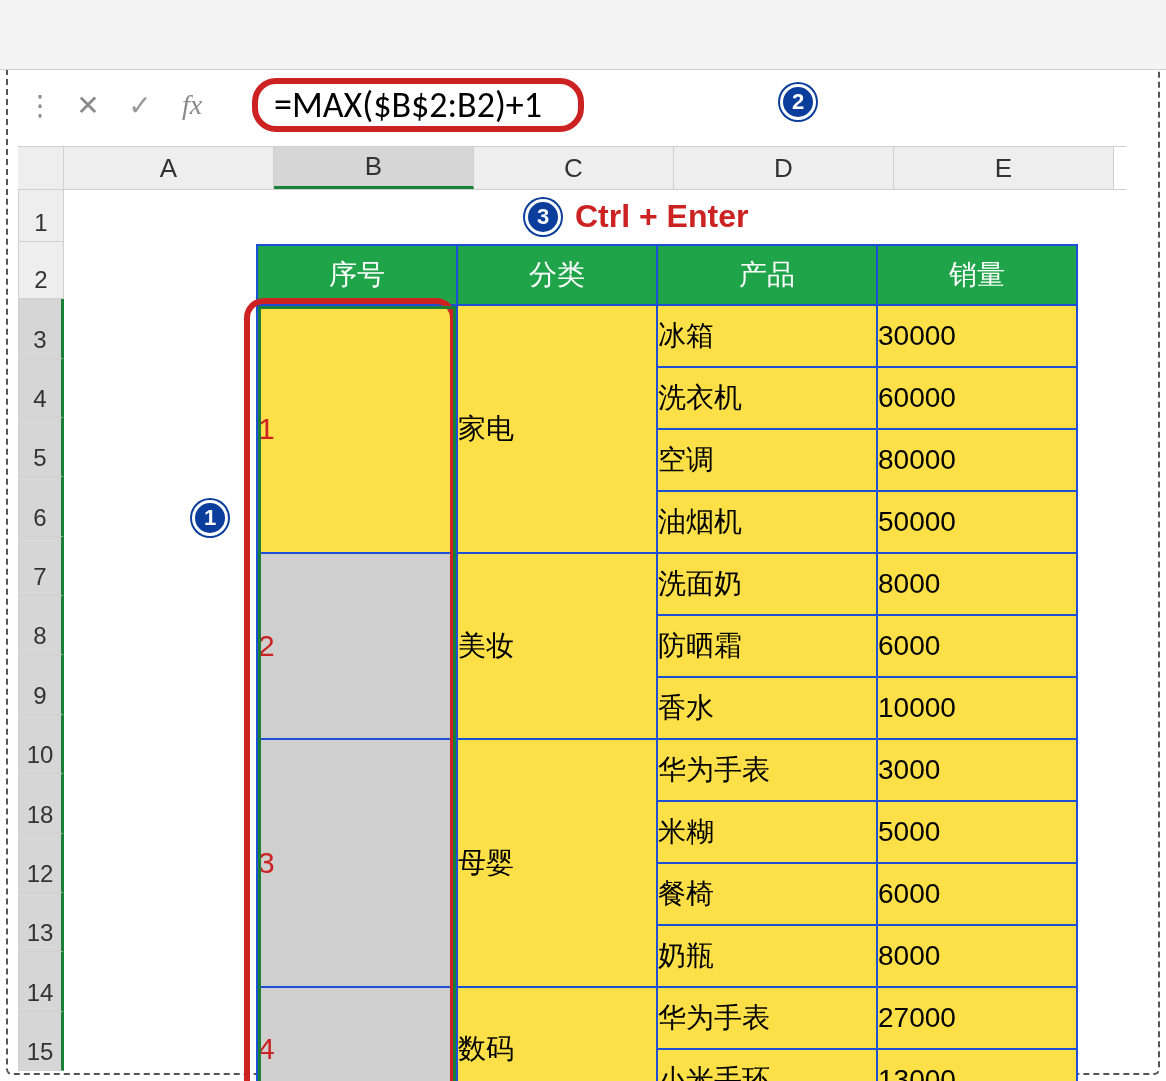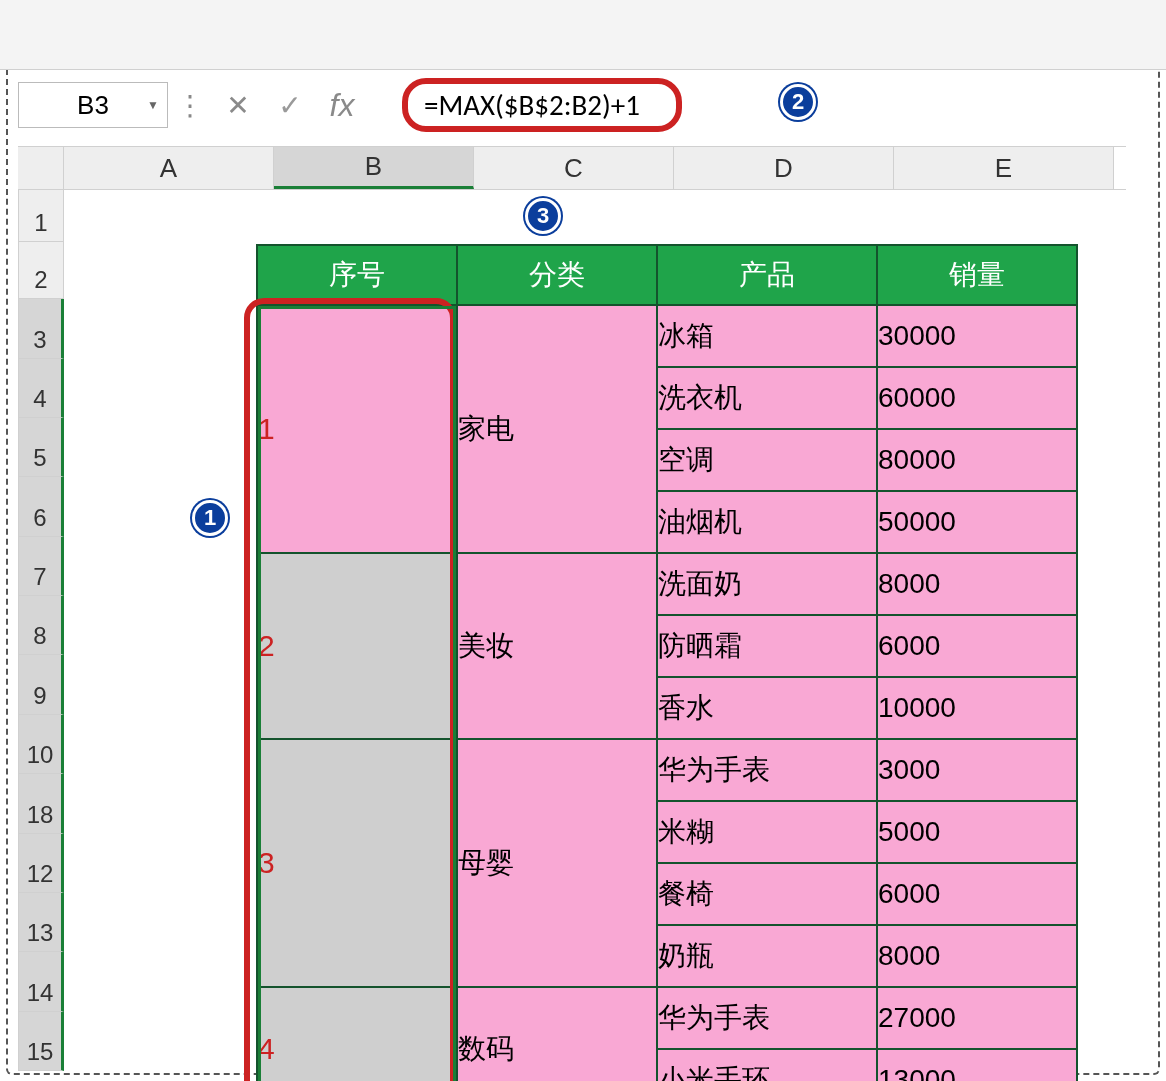--- a/index.html
+++ b/index.html
@@ -42,27 +42,27 @@
     font-size: 12px; color: #666;
   }
   .fb-colon { font-size: 28px; color:#888; padding:0 8px;}
   .fb-btn {
     width: 52px; height: 46px;
     display: flex; align-items: center; justify-content: center;
     color: #8a8a8a; font-size: 28px;
   }
   .fb-btn.cancel::before { content: "✕"; }
   .fb-btn.enter::before  { content: "✓"; color:#9a9a9a; }
-  .fb-fx { font-style: italic; font-family: Liberation Sans, sans-serif; font-size:32px;}
+  .fb-fx { font-style: italic; font-family: Liberation Serif, serif; font-size:28px;}
   .formula-pill {
     margin-left: 34px;
     padding: 2px 36px 2px 16px;
     border: 6px solid #c22;
     border-radius: 24px;
-    font-size: 29px;
+    font-size: 36px;
     font-family: Calibri, Arial, sans-serif;
     background: #fff;
     display:flex; align-items:center; height:54px;
   }
   
   .ribbon-shade {
     position: absolute; top:0; left:0; right:0; height:70px;
     background: #f4f4f4;
     border-bottom:1px solid #d0d0d0;
   }
@@ -109,28 +109,28 @@
     font-size:22px; font-weight:700; border:3px solid #fff;
     box-shadow:0 0 0 2px #0b3e9c;
   }
   .badge.abs { position:absolute; }
   
   .tbl {
     position:absolute; top:244px; left:256px;
     border-collapse:collapse;
   }
   .tbl th, .tbl td {
-    border:2px solid #14532d;
+    border:2px solid #1d4ed8;
     font-size:28px;
     padding: 0;
   }
   .tbl th {
     background:#1fa44a; color:#fff; font-weight:400; height:60px;
   }
-  .tbl td { height:62px; background:#f9a8d4; }
+  .tbl td { height:62px; background:#fde047; }
   .tbl td.seq { color:#c22; font-size:30px; }
   .tbl td.shade { background:#cfcfcf; }
   .colB { width:200px; } .colC{width:200px;} .colD{width:220px;} .colE{width:200px;}
   
   .redbox {
     position:absolute;
     border:6px solid #c22; border-radius:20px;
     pointer-events:none;
   }
   
@@ -140,24 +140,20 @@
     pointer-events:none;
   }
 </style>
 </head>
 <body>
 
 <div class="frame"></div>
 <div class="ribbon-shade"></div>
 
 <div class="fbar-row">
-  <div class="namebox">
-    <span>B3</span>
-    <span class="dd">▼</span>
-  </div>
   <div class="fb-colon">⋮</div>
   <div class="fb-btn cancel"></div>
   <div class="fb-btn enter"></div>
   <div class="fb-btn">
     <span class="fb-fx">fx</span>
   </div>
   <div class="formula-pill">
     <span>=MAX($B$2:B2)+1</span>
   </div>
 </div>
@@ -168,20 +164,21 @@
   <div class="corner"></div>
   <div class="colhdr" style="width:210px">A</div>
   <div class="colhdr sel" style="width:200px">B</div>
   <div class="colhdr" style="width:200px">C</div>
   <div class="colhdr" style="width:220px">D</div>
   <div class="colhdr" style="width:220px">E</div>
 </div>
 
 <div class="shortcut">
   <span class="badge">3</span>
+  <span>Ctrl + Enter</span>
 </div>
 
 <div class="sheet">
   <div class="rowhdrs" id="rowhdrs">
       <div class="rhdr" style="height: 54px;">1</div>
       <div class="rhdr" style="height: 60px;">2</div>
       <div class="rhdr sel" style="height: 62px;">3</div>
       <div class="rhdr sel" style="height: 62px;">4</div>
       <div class="rhdr sel" style="height: 62px;">5</div>
       <div class="rhdr sel" style="height: 62px;">6</div>

